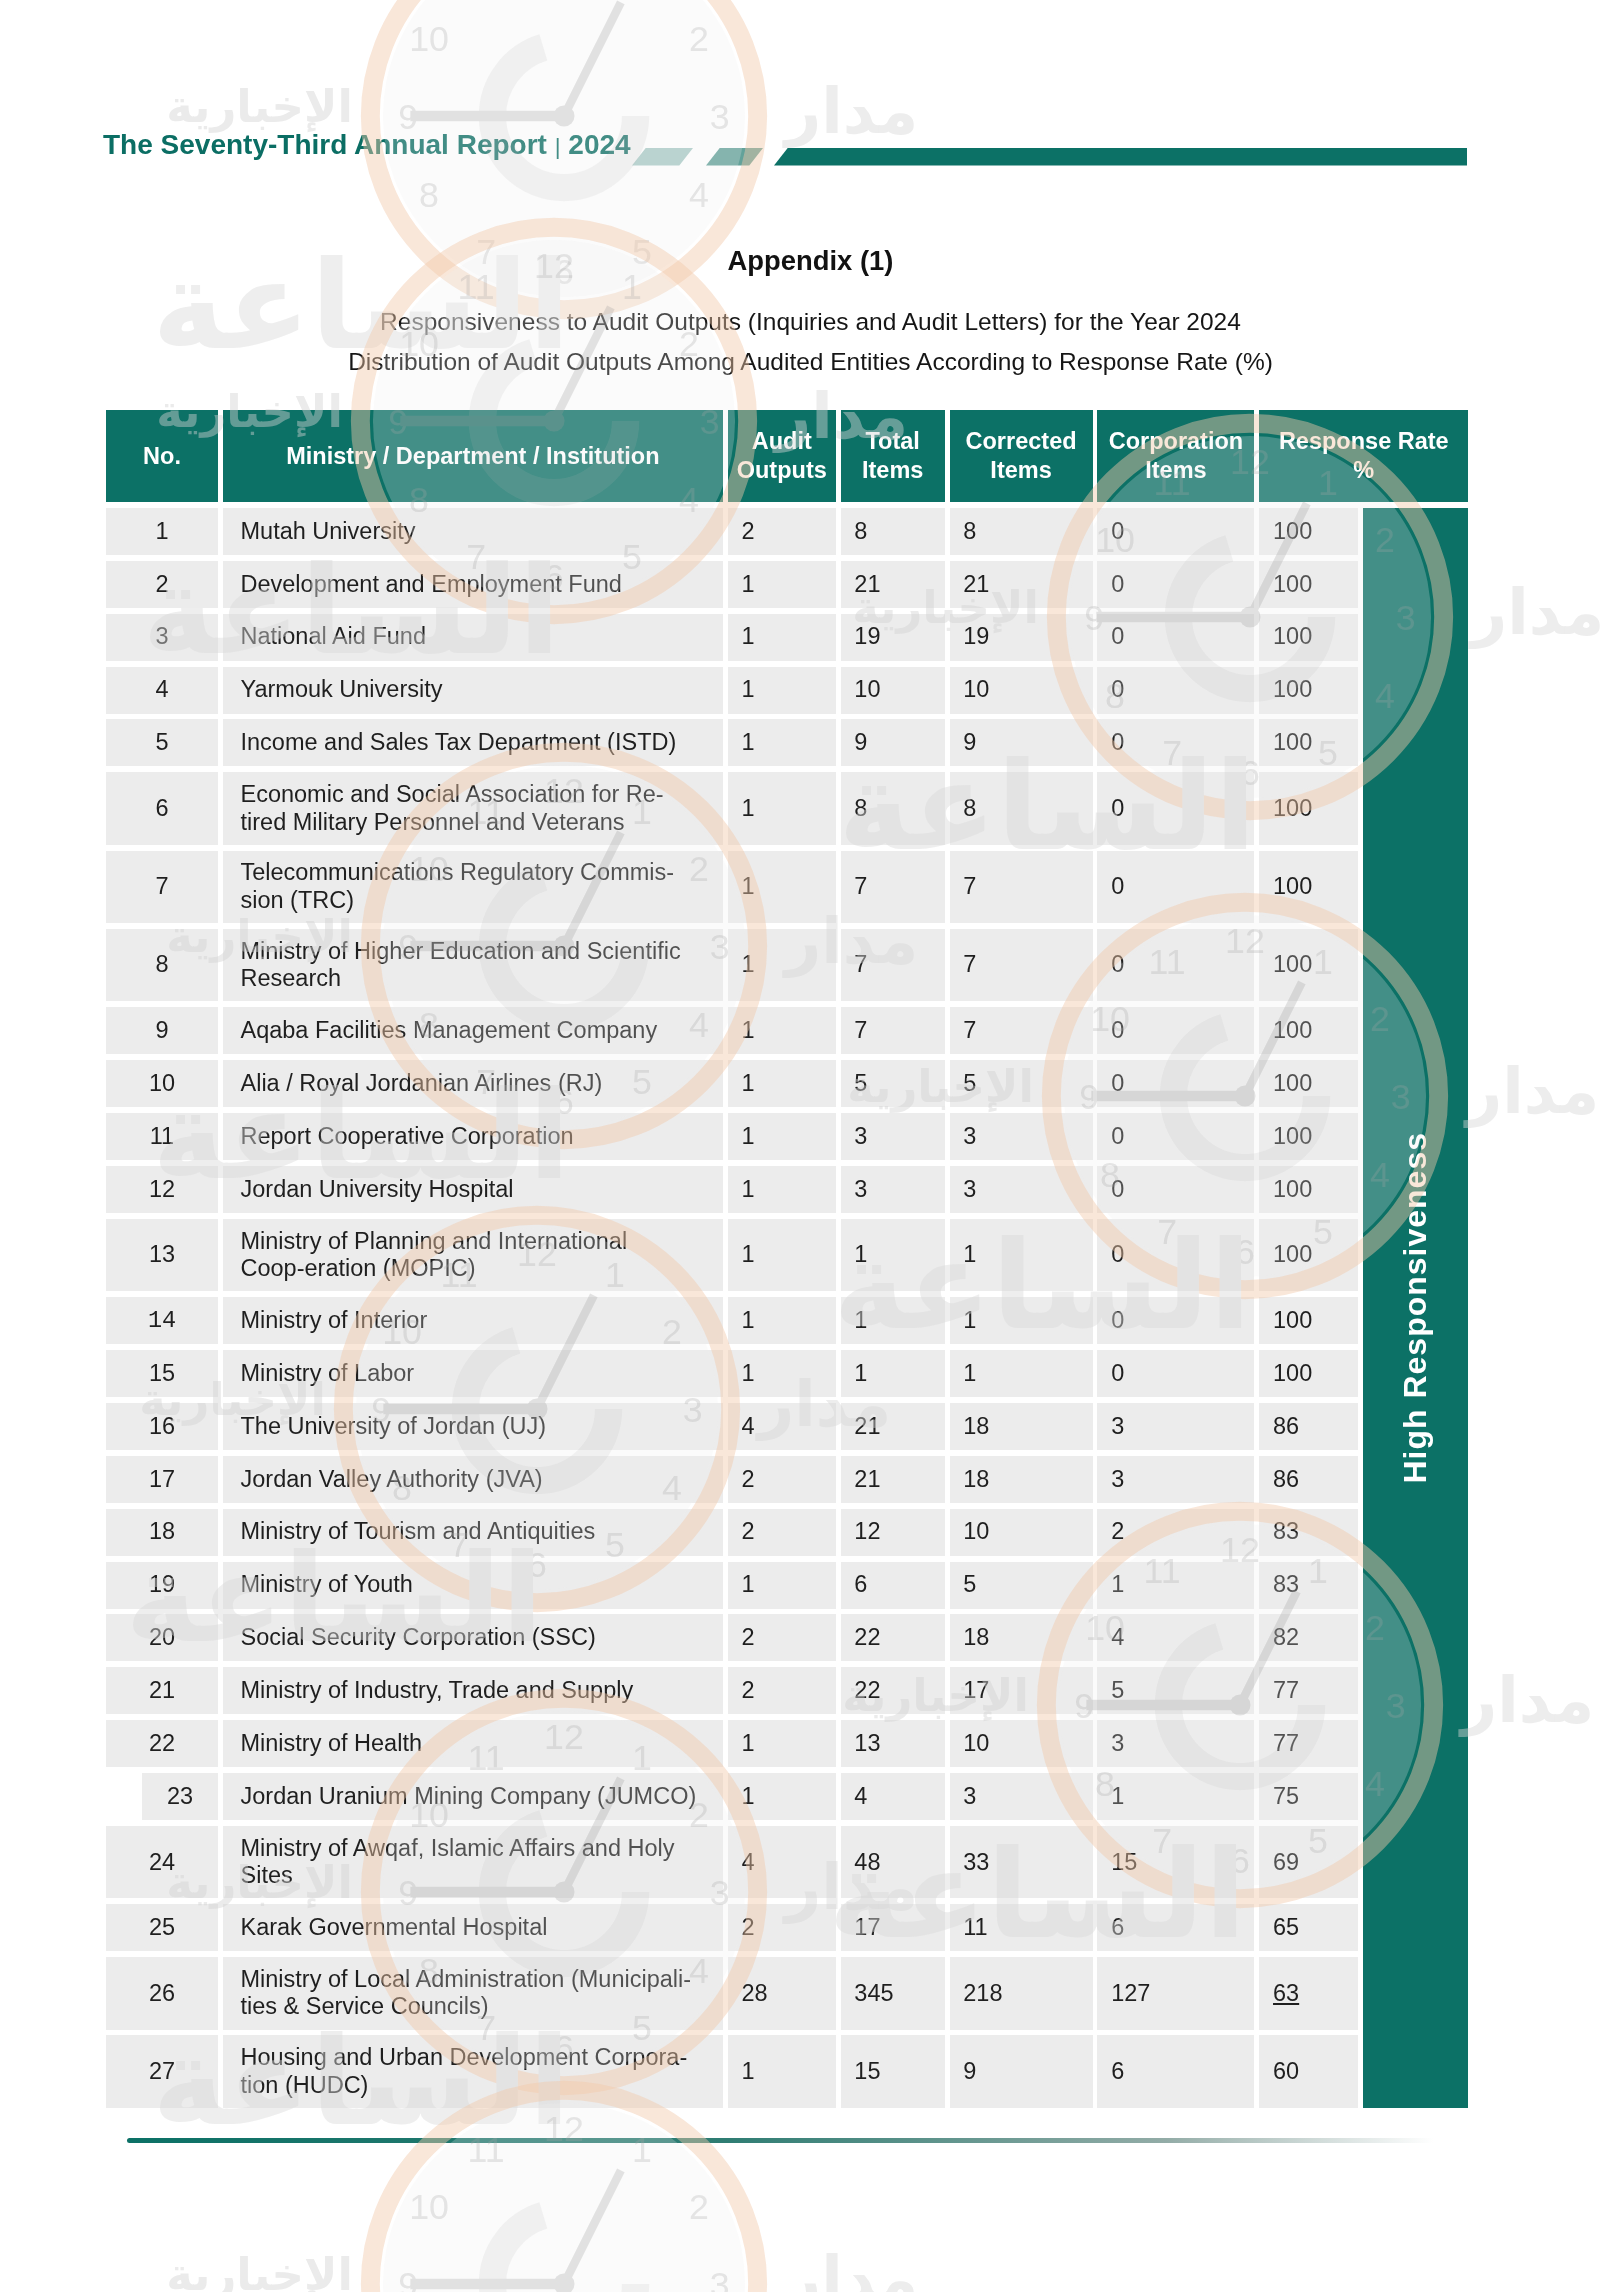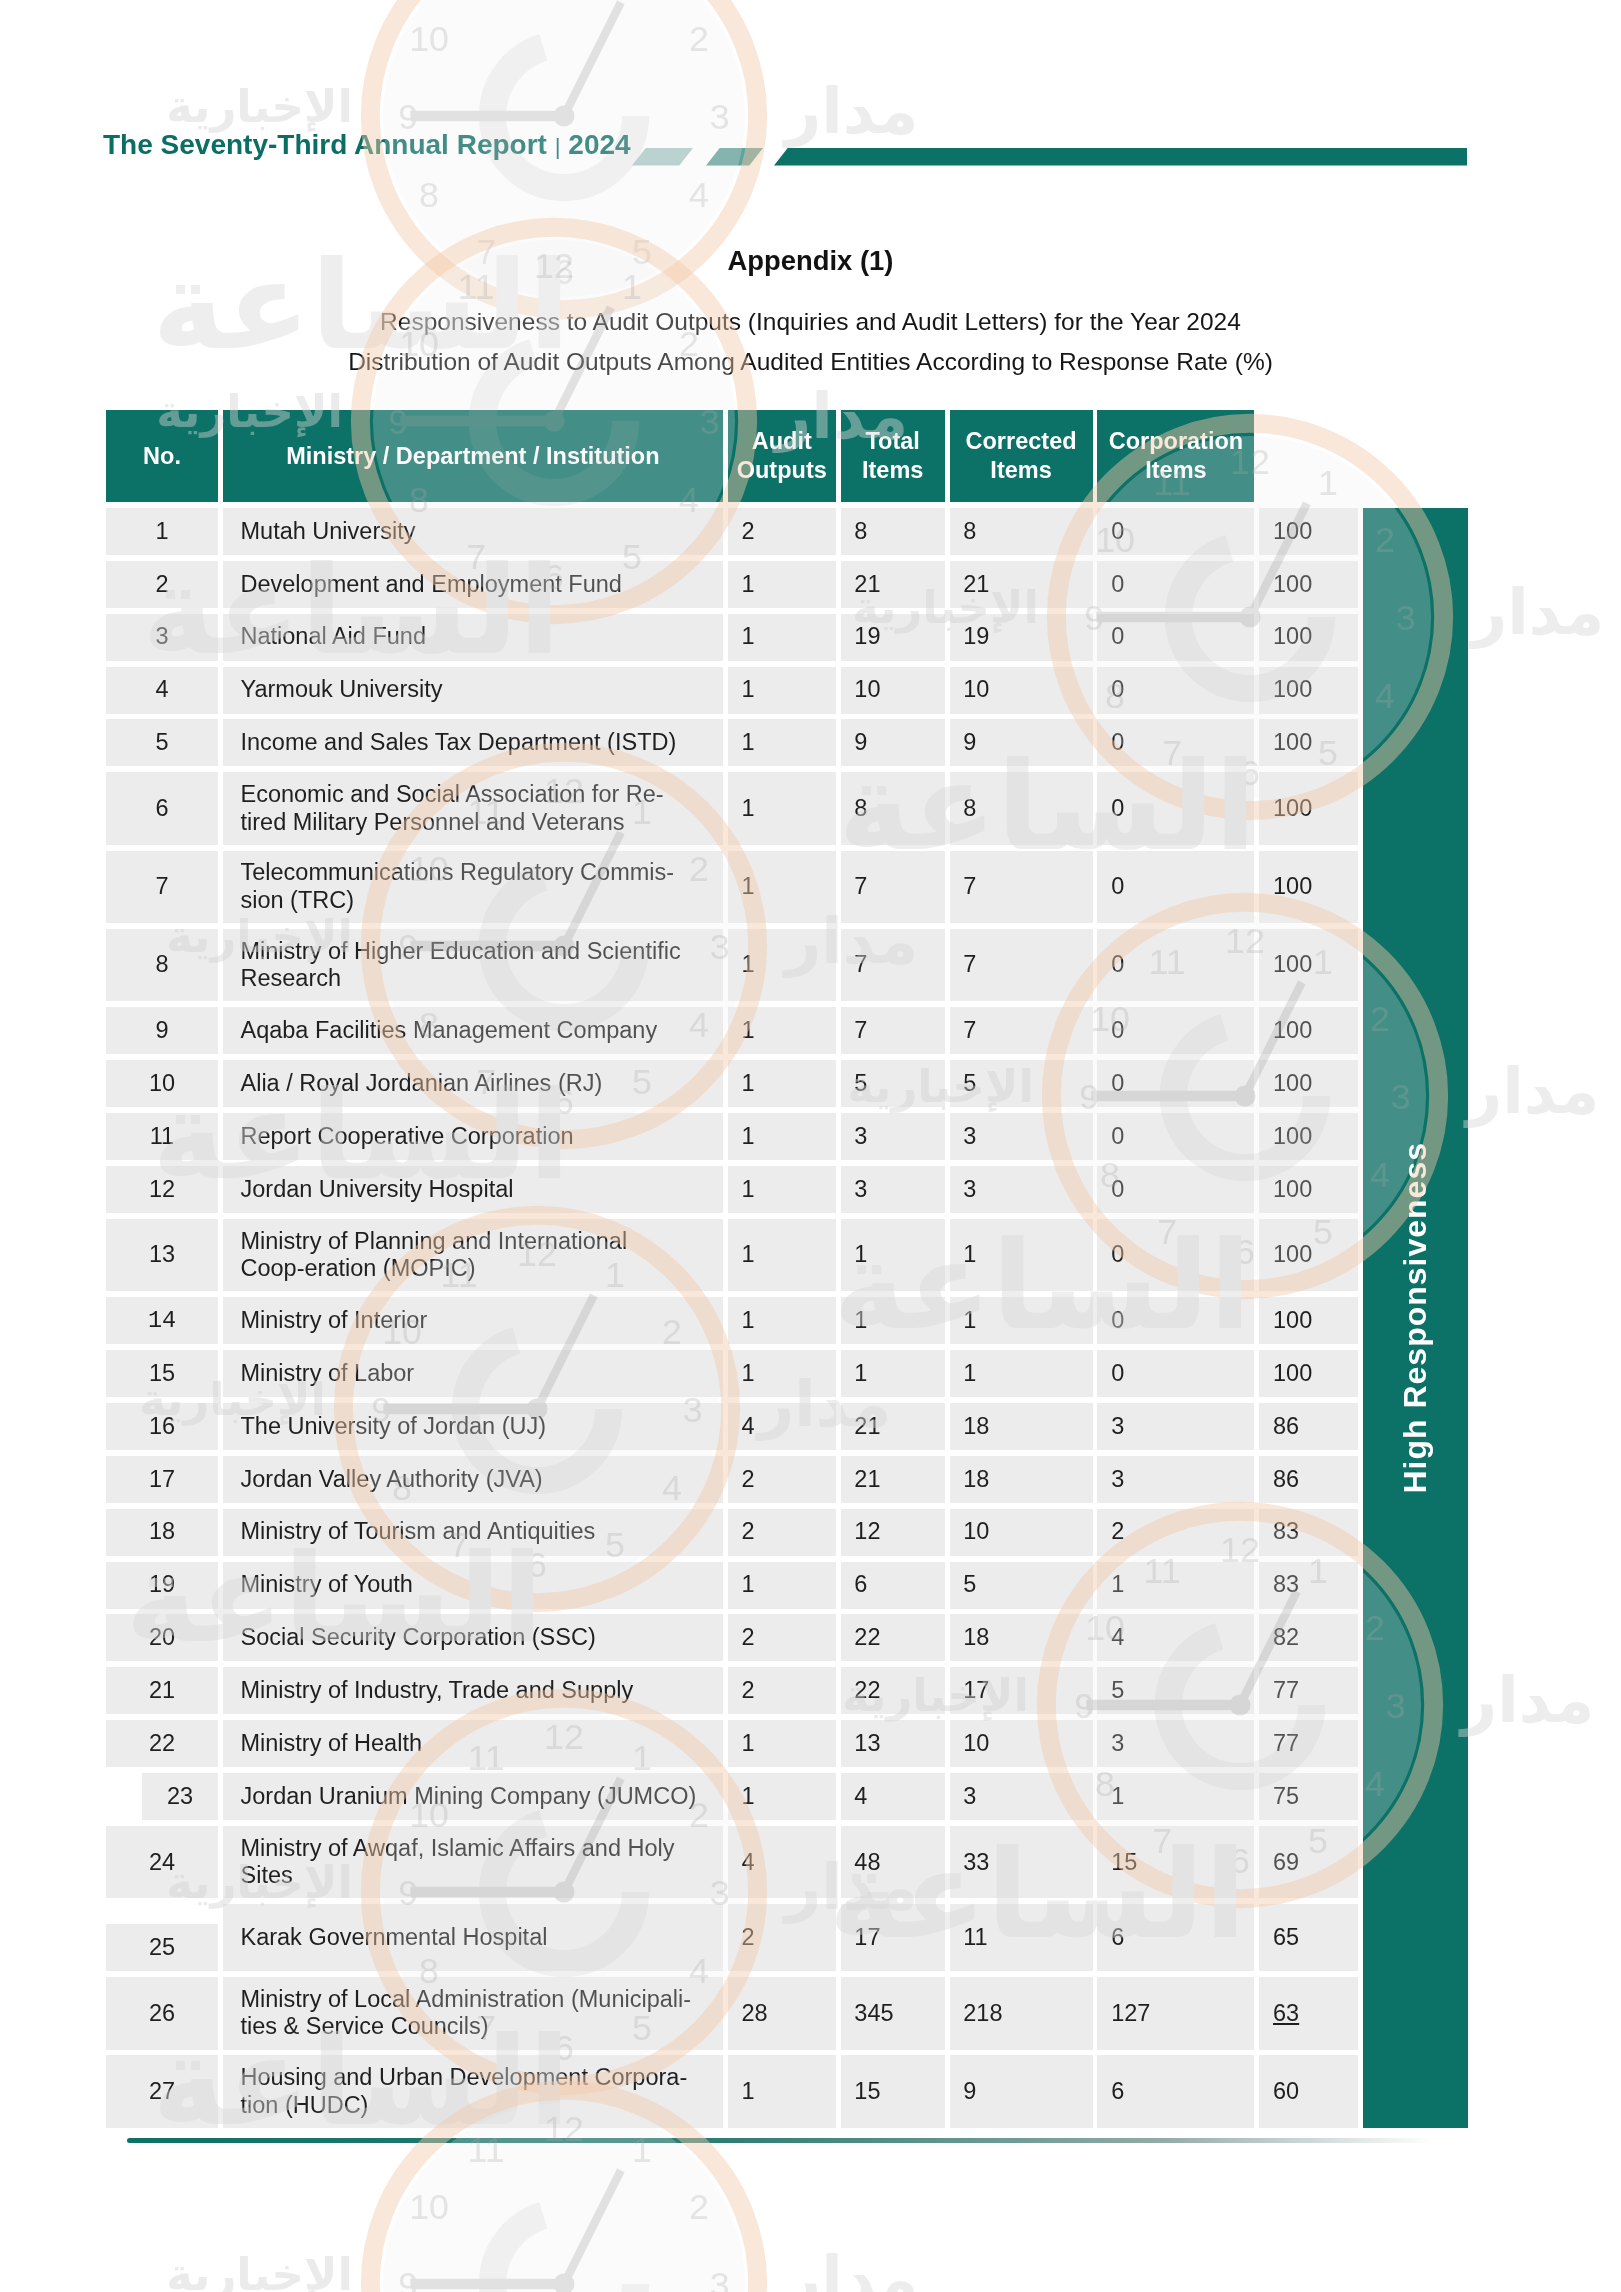--- a/index.html
+++ b/index.html
@@ -324,20 +324,22 @@
   <div class="center-line subtitle1">Responsiveness to Audit Outputs (Inquiries and Audit Letters) for the Year 2024</div>
   <div class="center-line subtitle2">Distribution of Audit Outputs Among Audited Entities According to Response Rate (%)</div>
 
   <div class="audit-table">
     <div class="th" style="grid-column:1">No.</div>
     <div class="th" style="grid-column:2">Ministry / Department / Institution</div>
     <div class="th" style="grid-column:3">Audit Outputs</div>
     <div class="th" style="grid-column:4">Total Items</div>
     <div class="th" style="grid-column:5">Corrected Items</div>
     <div class="th" style="grid-column:6">Corporation Items</div>
+    <div class="th" style="grid-column:7 / 9">Response Rate
+%</div>
     <div class="side-band" style="grid-row: 2 / span 27;">
       <span class="v-label">High Responsiveness</span>
     </div>
   <div class="td c-no" style="grid-area: 2 / 1;">1</div>
       <div class="td c-name" style="grid-area: 2 / 2;">Mutah University</div>
       <div class="td c-num" style="grid-area: 2 / 3;">2</div>
       <div class="td c-num" style="grid-area: 2 / 4;">8</div>
       <div class="td c-num" style="grid-area: 2 / 5;">8</div>
       <div class="td c-num" style="grid-area: 2 / 6;">0</div>
       <div class="td c-num" style="grid-area: 2 / 7;">100</div>
@@ -500,21 +502,21 @@
       <div class="td c-num" style="grid-area: 24 / 6;">1</div>
       <div class="td c-num" style="grid-area: 24 / 7;">75</div>
       <div class="td c-no" style="grid-area: 25 / 1;">24</div>
       <div class="td c-name" style="grid-area: 25 / 2;">Ministry of Awqaf, Islamic Affairs and Holy
 Sites</div>
       <div class="td c-num" style="grid-area: 25 / 3;">4</div>
       <div class="td c-num" style="grid-area: 25 / 4;">48</div>
       <div class="td c-num" style="grid-area: 25 / 5;">33</div>
       <div class="td c-num" style="grid-area: 25 / 6;">15</div>
       <div class="td c-num" style="grid-area: 25 / 7;">69</div>
-      <div class="td c-no" style="grid-area: 26 / 1; margin-top: 20px;">25</div>
+      <div class="td c-no" style="grid-area: 26 / 1;">25</div>
       <div class="td c-name" style="grid-area: 26 / 2;">Karak Governmental Hospital</div>
       <div class="td c-num" style="grid-area: 26 / 3;">2</div>
       <div class="td c-num" style="grid-area: 26 / 4;">17</div>
       <div class="td c-num" style="grid-area: 26 / 5;">11</div>
       <div class="td c-num" style="grid-area: 26 / 6;">6</div>
       <div class="td c-num" style="grid-area: 26 / 7;">65</div>
       <div class="td c-no" style="grid-area: 27 / 1;">26</div>
       <div class="td c-name" style="grid-area: 27 / 2;">Ministry of Local Administration (Municipali-
 ties &amp; Service Councils)</div>
       <div class="td c-num" style="grid-area: 27 / 3;">28</div>

